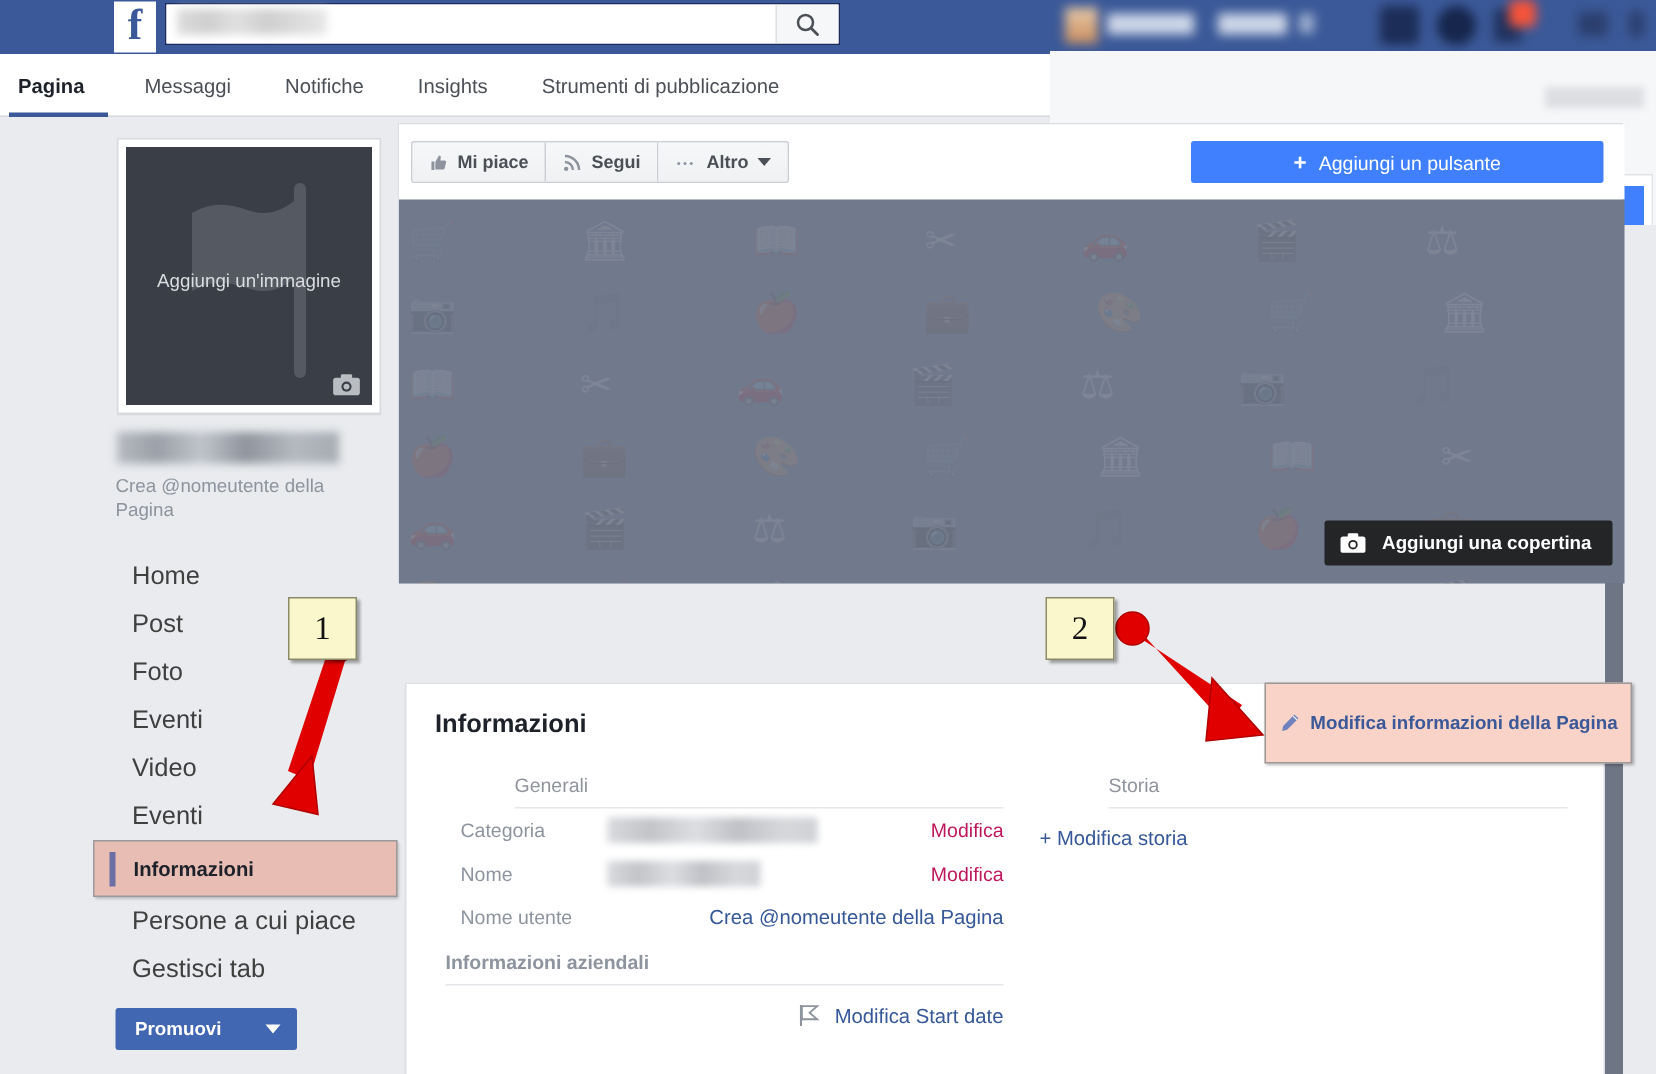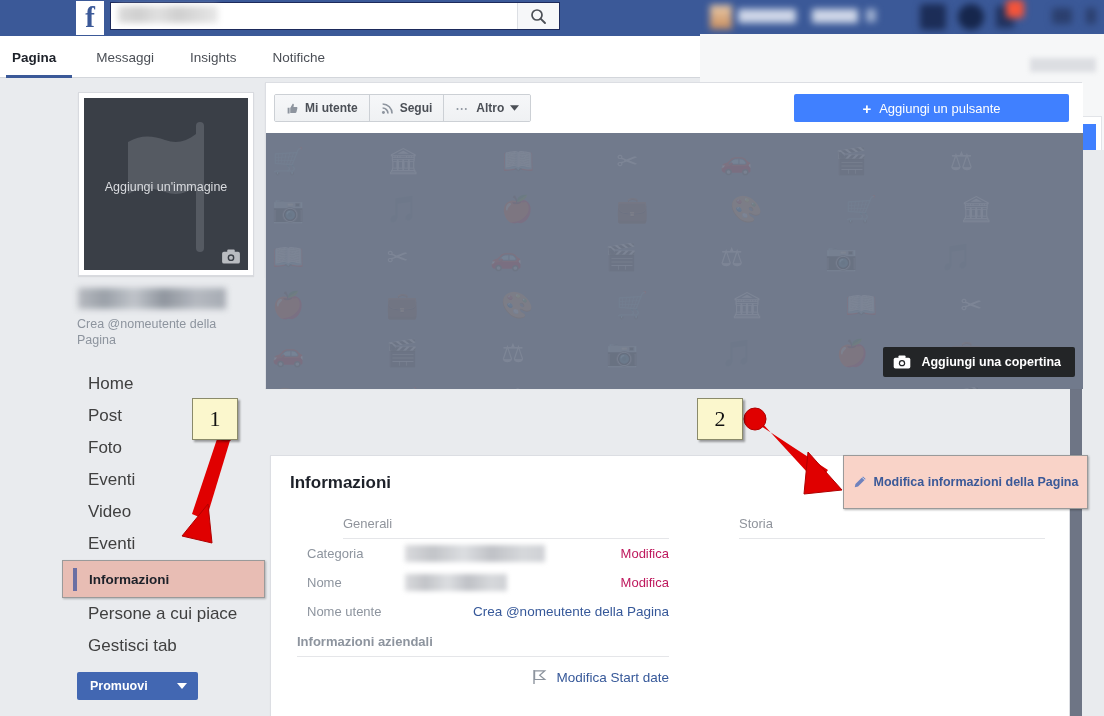--- a/index.html
+++ b/index.html
@@ -339,38 +339,41 @@
 
   <div class="header-panel">
     <div class="tabs">
       <div class="tab first active">
         <span>Pagina</span>
       </div>
       <div class="tab">
         <span>Messaggi</span>
       </div>
       <div class="tab">
+        <span>Notifiche</span>
+      </div>
+      <div class="tab">
         <span>Insights</span>
       </div>
       <div class="tab">
-        <span>Notifiche</span>
+        <span>Strumenti di pubblicazione</span>
       </div>
     </div>
   </div>
 
   <div class="profile-card">
 
     <div class="action-bar">
       <div class="btn-group">
         <div class="bg-btn">
           <svg width="13" height="13" viewBox="0 0 16 16">
             <path d="M2 7h2.4v7H2z" fill="#8d949e"></path>
             <path d="M5.2 7.3 8.2 2c1.2 0 1.7.7 1.5 1.8l-.5 2.4h3.6c.9 0 1.4.6 1.2 1.4l-1.1 4.7c-.2.9-.8 1.3-1.6 1.3H5.2z" fill="#8d949e"></path>
           </svg>
-          <span>Mi utente</span>
+          <span>Mi piace</span>
         </div>
         <div class="bg-btn">
           <svg width="13" height="13" viewBox="0 0 16 16">
             <circle cx="3" cy="13" r="1.8" fill="#8d949e"></circle>
             <path d="M2 8.4a5.6 5.6 0 0 1 5.6 5.6h2A7.6 7.6 0 0 0 2 6.4z" fill="#8d949e"></path>
             <path d="M2 3.4A10.6 10.6 0 0 1 12.6 14h2A12.6 12.6 0 0 0 2 1.4z" fill="#8d949e"></path>
           </svg>
           <span>Segui</span>
         </div>
         <div class="bg-btn">
@@ -497,20 +500,21 @@
         <svg width="16" height="16" viewBox="0 0 16 16">
           <path d="M3 1v14" stroke="#8d949e" stroke-width="1.4"></path>
           <path d="M3.6 1.8h10.2L8.7 6.2l5.1 4.3H3.6z" fill="none" stroke="#8d949e" stroke-width="1.2"></path>
         </svg>
         <span>Modifica Start date</span>
       </div>
     </div>
 
     <div class="col-right">
       <div class="sec-head">Storia</div>
+      <span class="link-blue plus-line">+ Modifica storia</span>
     </div>
   </div>
 
   <div class="edit-info-btn">
     <svg width="14" height="14" viewBox="0 0 16 16">
       <path d="M11.4 1.6l3 3L5.8 13.2 2 14l.8-3.8z" fill="#6f82bd"></path>
       <path d="M10.4 2.7l2.9 2.9" stroke="#fff" stroke-width="0.9"></path>
     </svg>
     <span>Modifica informazioni della Pagina</span>
   </div>

